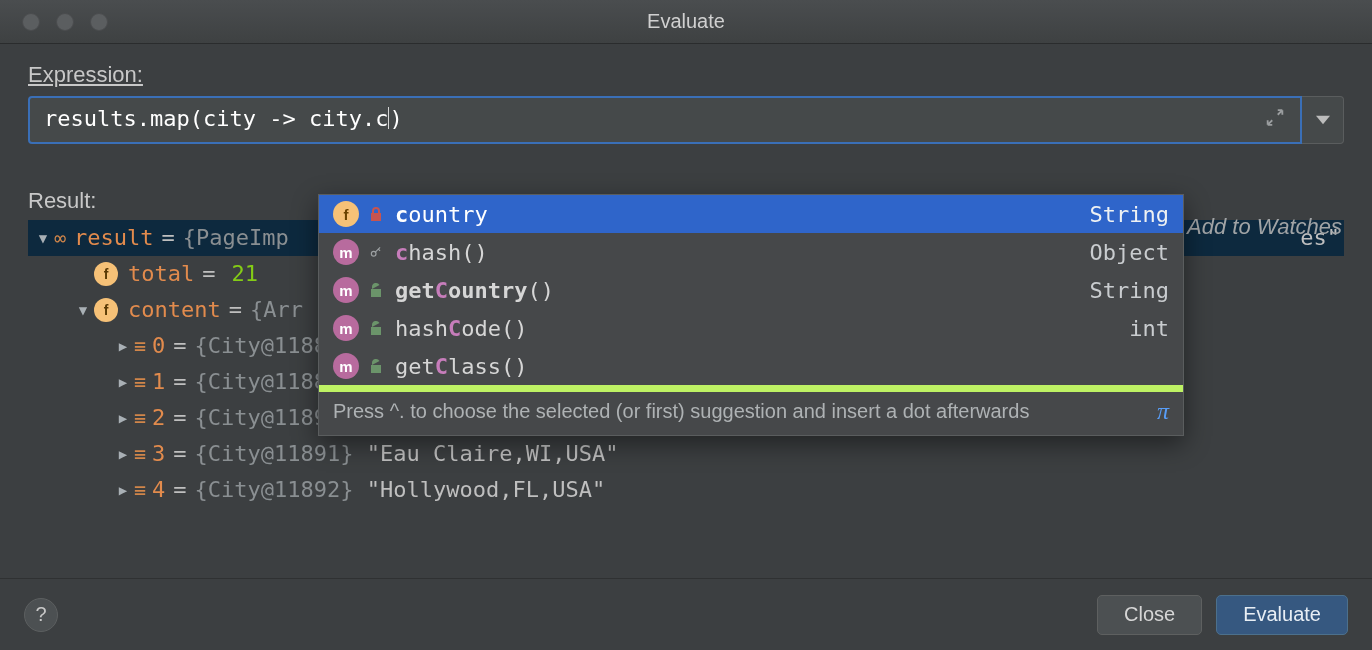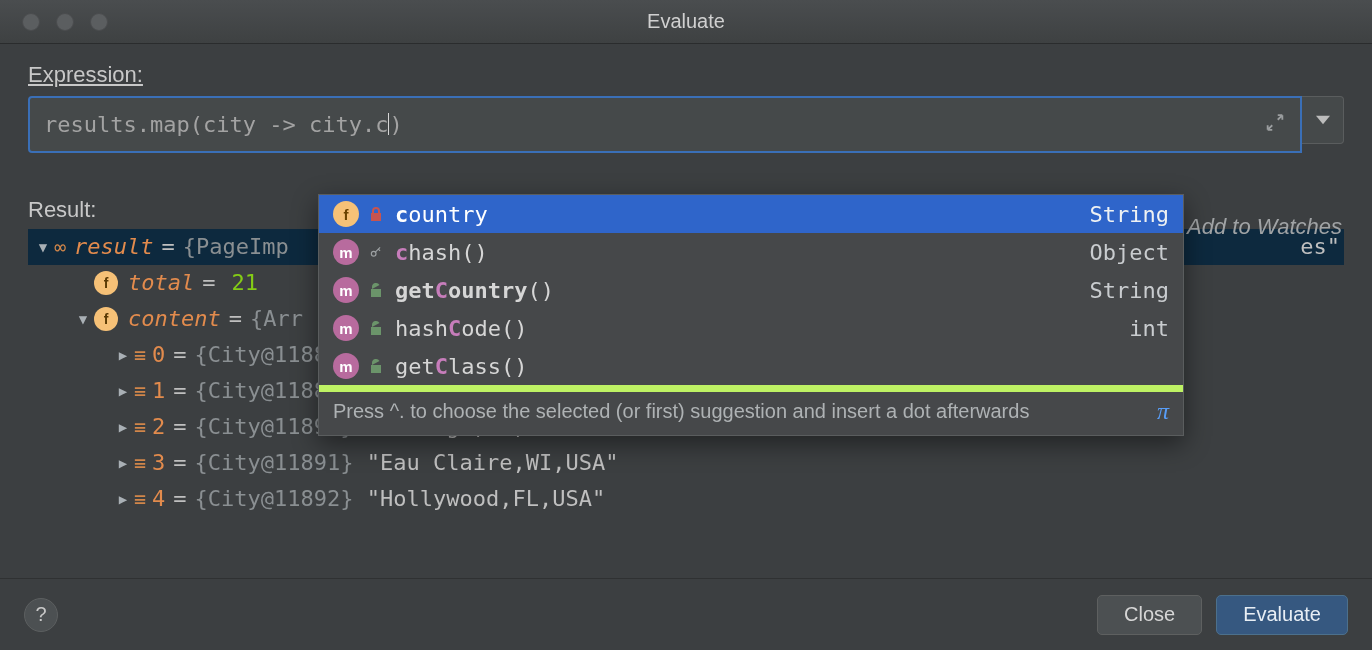--- a/index.html
+++ b/index.html
@@ -67,24 +67,24 @@
     position: relative;
   }
   .expr-input {
     flex: 1;
     background: var(--bg-input);
     border: 2px solid #3a6fb7;
     border-radius: 4px 0 0 4px;
     padding: 8px 14px;
     font-family: "Menlo", "Consolas", monospace;
     font-size: 22px;
-    color: #a3a3a3;
-    display: flex; align-items: center;
+    color: #ffffff;
+    display: flex; align-items: flex-start;
     position: relative;
-    height: 57px;
+    height: 48px;
   }
   .caret {
     display: inline-block; width: 1px; height: 22px;
     background: #d6d6d6; vertical-align: -3px;
   }
   .expand-icon {
     position: absolute; right: 14px; top: 50%; transform: translateY(-50%);
     color: #9a9d9f; font-size: 20px;
   }
   .hist-btn {
@@ -133,21 +133,21 @@
   .ind.l2 { width: 80px; }
   .node-icon {
     width: 24px; height: 24px; border-radius: 50%;
     display: inline-flex; align-items: center; justify-content: center;
     font-size: 14px; font-weight: bold; margin-right: 10px;
     font-family: sans-serif;
   }
   .ico-obj { color: #d1864a; font-size: 20px; margin-right: 8px;}
   .ico-field { background: var(--field-badge); color: #5a3a05; }
   .ico-list { color: #d1864a; margin-right: 8px; font-size: 20px; letter-spacing:-2px;}
-  .name { color: #e28b4d; font-style: italic; }
+  .name { color: #e28b4d; }
   .eq { color: #bfbfbf; margin: 0 8px; }
   .val-type { color: #8a8f92; }
   .val-str { color: #bfbfbf; }
   .val-num { color: #84cc16; margin-left: 8px; }
   .idx { color: #e28b4d; margin-right: 8px;}
 
   
   .popup {
     position: absolute;
     left: 318px; top: 150px;

